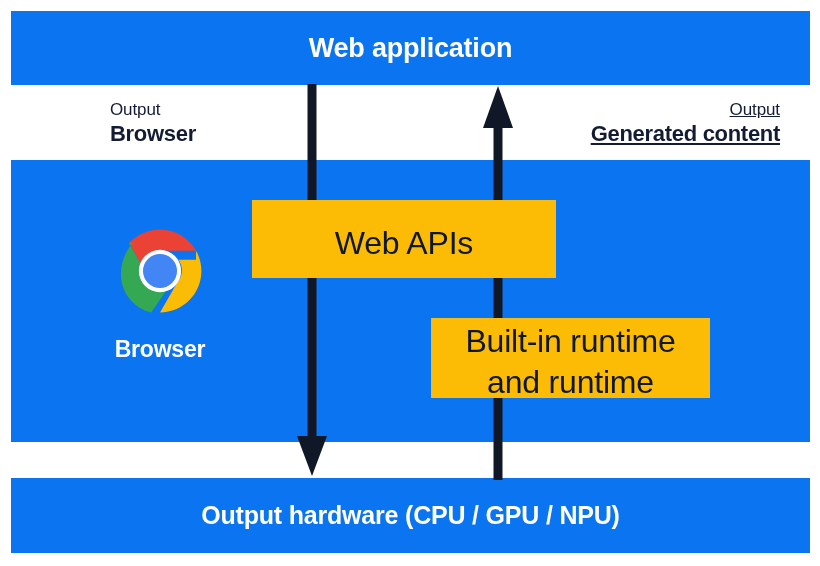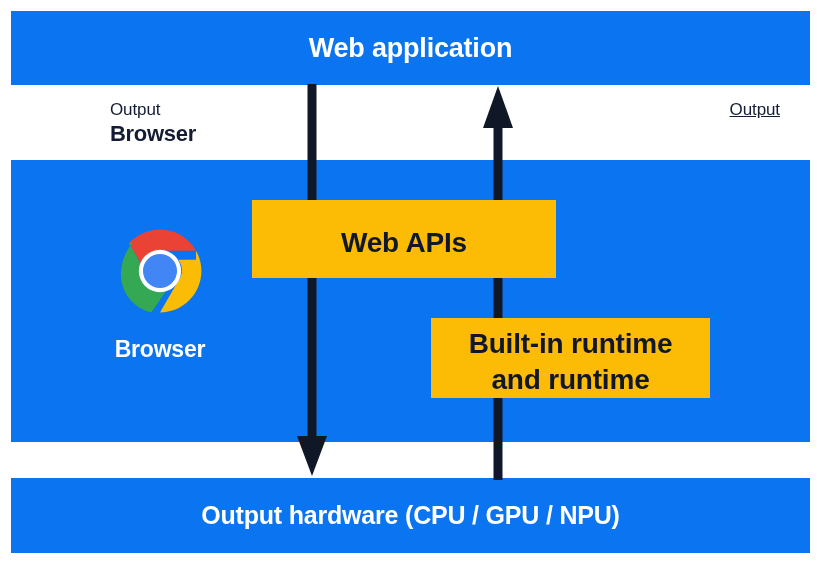--- a/index.html
+++ b/index.html
@@ -84,22 +84,22 @@
     position: absolute;
     background: #fcbc05;
     display: flex;
     align-items: center;
     justify-content: center;
     text-align: center;
     z-index: 4;
   }
   .yellow-box-label {
     color: #101828;
-    font-weight: bold;
-    font-size: 28px;
+    font-weight: normal;
+    font-size: 32px;
     line-height: 1.27;
     letter-spacing: -0.2px;
     margin-top: 8px;
   }
 
   #box-web-apis {
     left: 252px;
     top: 200px;
     width: 304px;
     height: 78px;
@@ -150,20 +150,21 @@
     <div class="band-label">Web application</div>
   </div>
 
   <div class="io-label" id="io-input">
     <div class="io-kind">Output</div>
     <div class="io-value">Browser</div>
   </div>
 
   <div class="io-label" id="io-output">
     <div class="io-kind">Output</div>
+    <div class="io-value">Generated content</div>
   </div>
 
   <div class="band" id="band-browser">
 
     <div id="browser-identity">
       <svg id="chrome-logo" viewBox="0 0 200 200">
 
         <path fill="#EA4335" d="M100 10c33.6 0 62.9 18.5 78.3 45.9H100c-19.2 0-35.3 12.8-40.4 30.3L32.4 39.4C50.7 21.3 73.9 10 100 10z"></path>
 
         <path fill="#FBBC05" d="M178.3 55.9C185.8 69.1 190 84.1 190 100c0 49.7-40.3 90-90 90l39.1-67.8c5.4-6.4 8.7-14.6 8.7-23.6 0-8.7-3-16.7-8.1-23H178.3z"></path>

